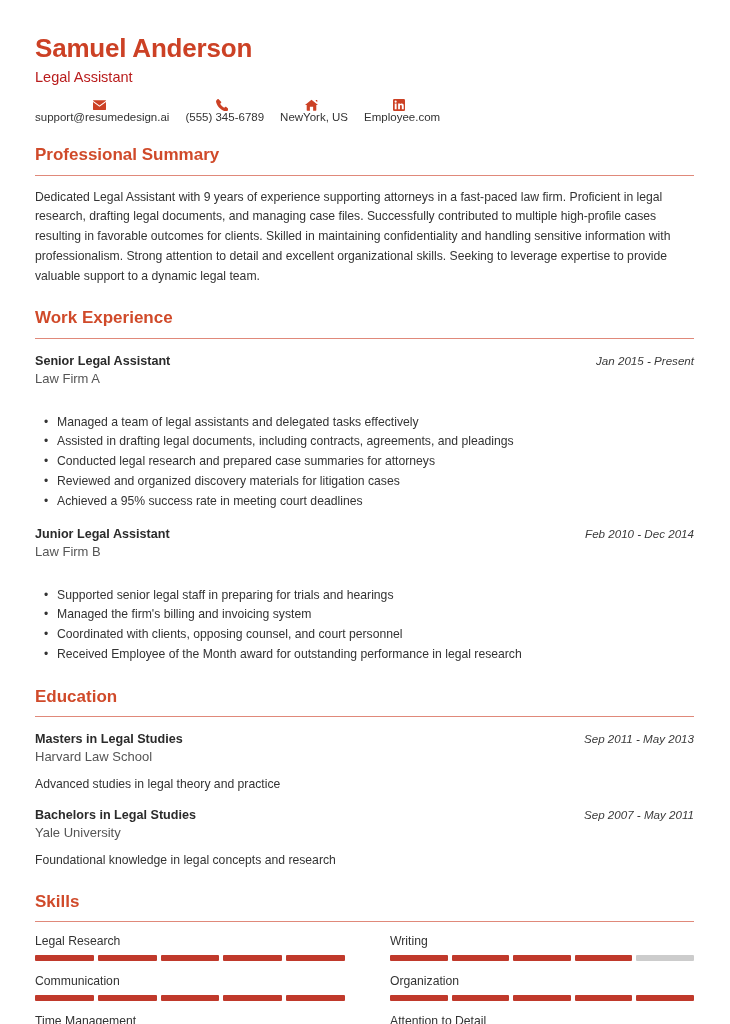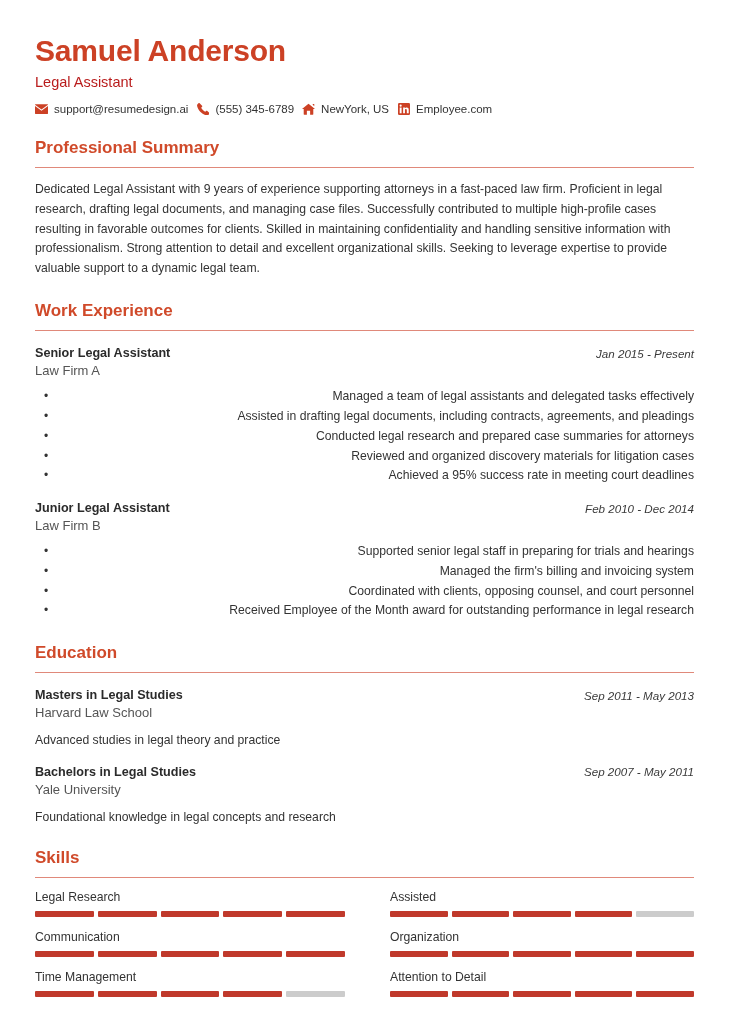--- a/index.html
+++ b/index.html
@@ -22,21 +22,21 @@
     background: #ffffff;
     padding: 34px 36px 0 35px;
     position: relative;
     overflow: hidden;
   }
 
   
   .header { margin-bottom: 6px; }
 
   .name {
-    font-size: 30px;
+    font-size: 26px;
     font-weight: bold;
     color: #cc4125;
     letter-spacing: -0.2px;
     line-height: 1.12;
   }
 
   .job-title {
     font-size: 14.5px;
     color: #b91c1c;
     margin-top: 6px;
@@ -48,22 +48,23 @@
     align-items: center;
     margin-top: 13px;
     font-size: 11.5px;
     color: #333333;
     gap: 0;
   }
 
   .contact-item {
     display: flex;
     align-items: center;
-    margin-right: 8px;
+    margin-right: 16px;
     white-space: nowrap;
+    flex-direction: column;
   }
 
   .contact-item .ci-icon {
     display: inline-flex;
     align-items: center;
     justify-content: center;
     width: 13px;
     height: 13px;
     margin-right: 6px;
     color: #cc4125;
@@ -95,21 +96,21 @@
     margin-top: 12px;
     text-align: left;
   }
 
   
   .entry { margin-top: 15px; }
 
   .entry-head {
     display: flex;
     justify-content: space-between;
-    align-items: center;
+    align-items: flex-start;
   }
 
   .entry-title {
     font-size: 12.6px;
     font-weight: bold;
     color: #2b2b2b;
   }
 
   .entry-date {
     font-size: 11.6px;
@@ -119,24 +120,23 @@
     padding-left: 14px;
   }
 
   .entry-sub {
     font-size: 13px;
     color: #555555;
     margin-top: 3px;
   }
 
   .entry-bullets {
-    margin-top: 9px;
+    margin-top: 27px;
     padding-left: 22px;
     list-style: none;
-    text-align: right;
   }
 
   .entry-bullets li {
     font-size: 12.2px;
     line-height: 1.62;
     color: #333333;
     position: relative;
     padding-left: 0;
   }
 
@@ -312,21 +312,21 @@
           <div class="skill-name">Legal Research</div>
           <div class="skill-bar">
             <div class="skill-seg filled"></div>
             <div class="skill-seg filled"></div>
             <div class="skill-seg filled"></div>
             <div class="skill-seg filled"></div>
             <div class="skill-seg filled"></div>
           </div>
         </div>
         <div class="skill">
-          <div class="skill-name">Assisted</div>
+          <div class="skill-name">Writing</div>
           <div class="skill-bar">
             <div class="skill-seg filled"></div>
             <div class="skill-seg filled"></div>
             <div class="skill-seg filled"></div>
             <div class="skill-seg filled"></div>
             <div class="skill-seg"></div>
           </div>
         </div>
         <div class="skill">
           <div class="skill-name">Communication</div>

